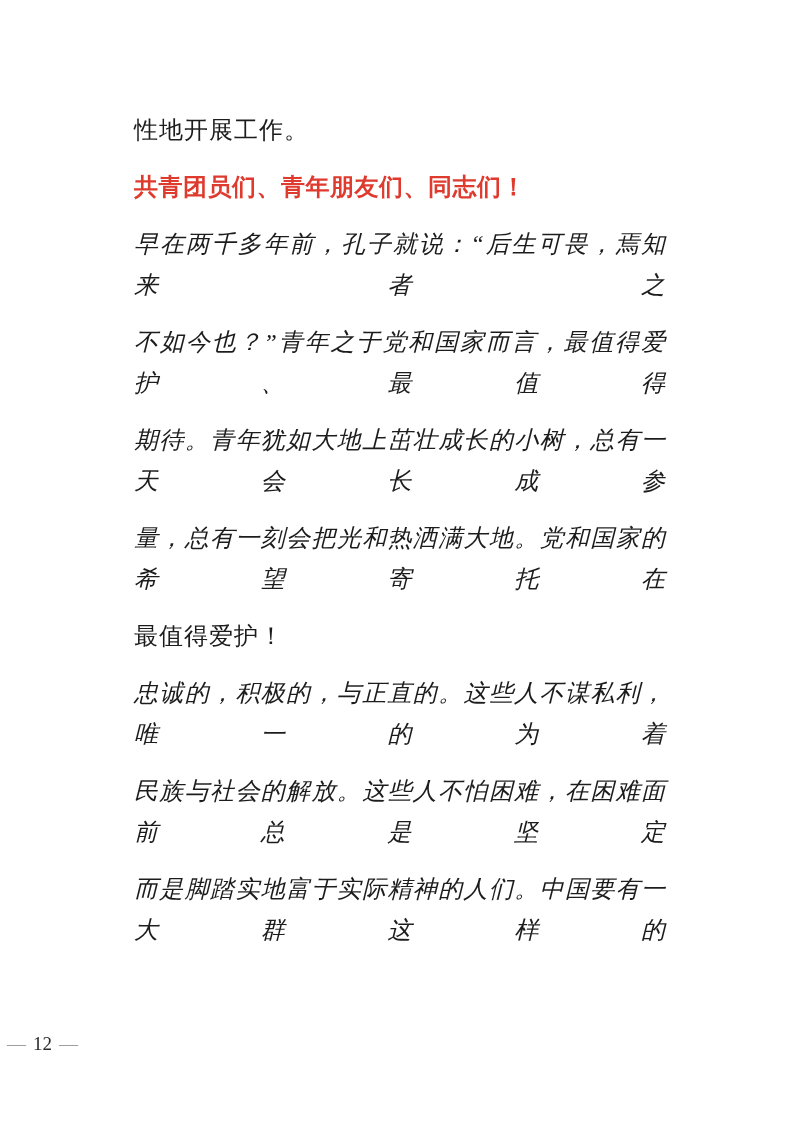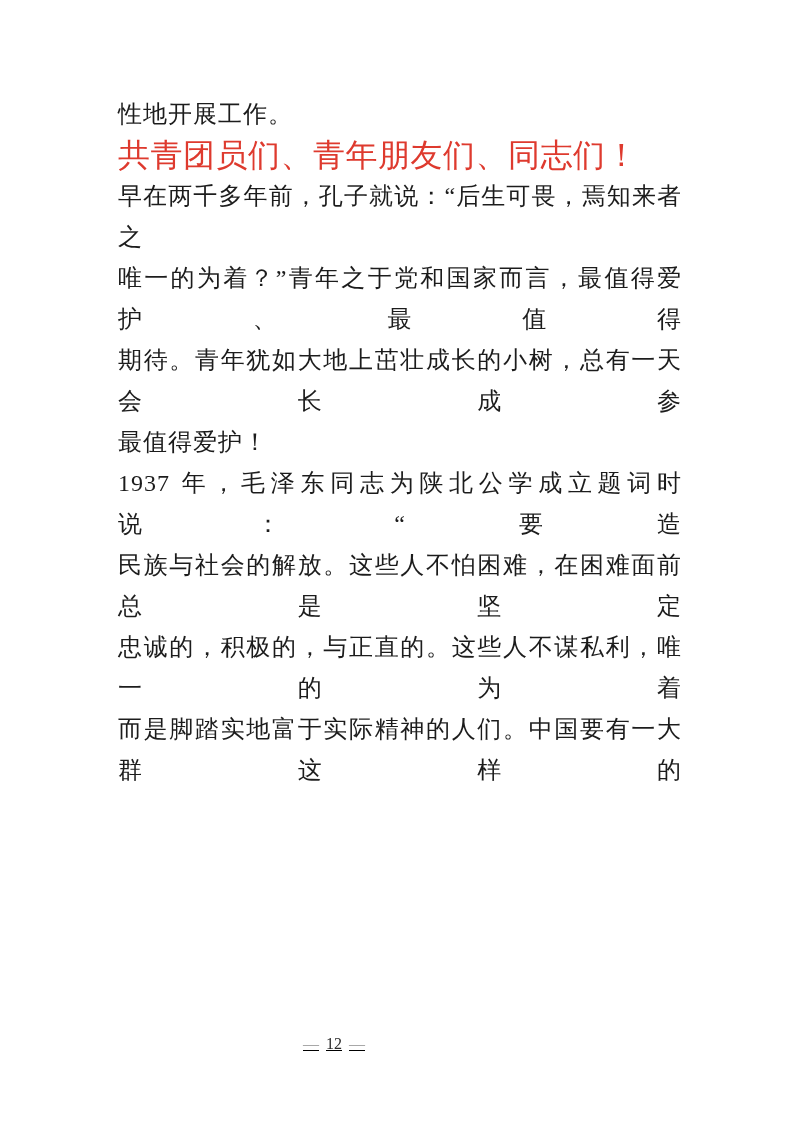--- a/index.html
+++ b/index.html
@@ -19,56 +19,56 @@
     position: absolute;
     left: 118px;
     top: 94px;
     width: 564px;
     font-size: 24px;
     line-height: 41px;
     color: #1c1c1c;
     letter-spacing: 1px;
   }
   .text-block p {
-    margin: 0;
+    margin: 16px;
     padding: 0;
   }
   .line {
     white-space: nowrap;
   }
   .jline {
     white-space: normal;
     text-align: justify;
     text-align-last: justify;
+    font-style: italic;
   }
   .indent {
     padding-left: 48px;
   }
   .heading {
     margin: 46px 0 6px 0;
     padding-left: 48px;
-    font-size: 32px;
-    font-weight: normal;
+    font-size: 24px;
+    font-weight: bold;
     color: #de3a2e;
     letter-spacing: 0.5px;
     white-space: nowrap;
   }
   .paragraph {
     margin: 0;
   }
   .footer {
     position: absolute;
     top: 1034px;
     left: 0;
     width: 668px;
-    text-align: center;
-    font-size: 16px;
+    text-align: left;
+    font-size: 19px;
     line-height: 20px;
     letter-spacing: 0;
-    text-decoration: underline;
   }
   .footer .dash {
     color: #9a9a9a;
     padding: 0 7px;
   }
   .footer .pagenum {
     color: #2b2b2b;
   }
 </style>
 </head>
@@ -76,29 +76,29 @@
 
 <div class="page">
   <div class="text-block">
 
     <p class="line">性地开展工作。</p>
 
     <p class="heading">共青团员们、青年朋友们、同志们！</p>
 
     <div class="paragraph">
       <p class="jline indent">早在两千多年前，孔子就说：“后生可畏，焉知来者之</p>
-      <p class="jline">唯一的为着？”青年之于党和国家而言，最值得爱护、最值得</p>
+      <p class="jline">不如今也？”青年之于党和国家而言，最值得爱护、最值得</p>
       <p class="jline">期待。青年犹如大地上茁壮成长的小树，总有一天会长成参</p>
+      <p class="jline">量，总有一刻会把光和热洒满大地。党和国家的希望寄托在</p>
       <p class="line">最值得爱护！</p>
     </div>
 
     <div class="paragraph">
-      <p class="jline indent">1937 年，毛泽东同志为陕北公学成立题词时说：“要造</p>
+      <p class="jline">忠诚的，积极的，与正直的。这些人不谋私利，唯一的为着</p>
       <p class="jline">民族与社会的解放。这些人不怕困难，在困难面前总是坚定</p>
-      <p class="jline">忠诚的，积极的，与正直的。这些人不谋私利，唯一的为着</p>
       <p class="jline">而是脚踏实地富于实际精神的人们。中国要有一大群这样的</p>
 
     </div>
 
   </div>
 
   <div class="footer">
     <span class="dash">—</span><span class="pagenum">12</span><span class="dash">—</span>
   </div>
 </div>

